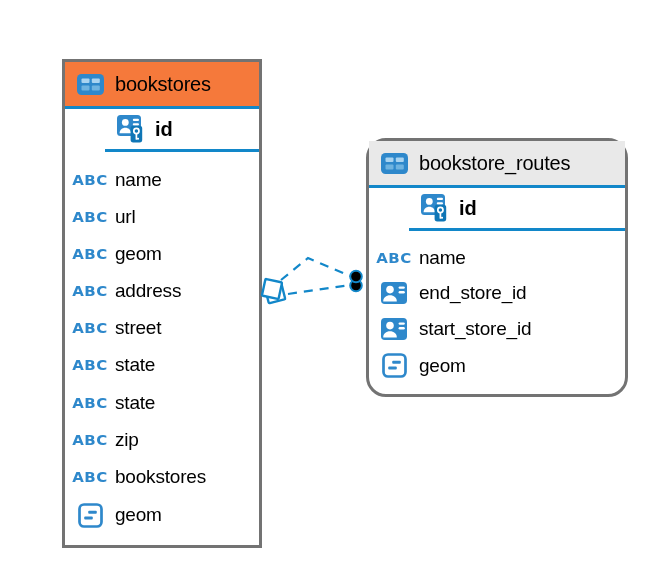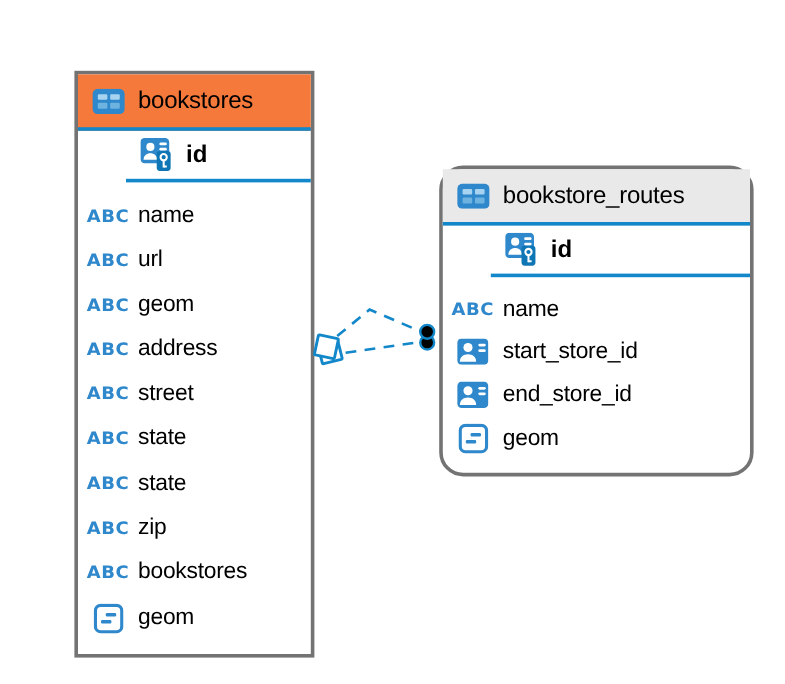--- a/index.html
+++ b/index.html
@@ -233,33 +233,33 @@
         <div class="col-row">
     <span class="icon-box">
             <svg width="26" height="22" viewBox="0 0 26 22">
     <rect x="0" y="0" width="26" height="22" rx="3.8" fill="#2E88CB"></rect>
     <circle cx="9" cy="7.6" r="3.8" fill="#ffffff"></circle>
     <path d="M 2.2 19.4 C 2.2 15.5 5.2 13.2 9 13.2 C 12.8 13.2 15.8 15.5 15.8 19.4 Z" fill="#ffffff"></path>
     <rect x="17.6" y="4.4" width="6.2" height="2.4" rx="1.2" fill="#ffffff"></rect>
     <rect x="17.6" y="9" width="6.2" height="2.4" rx="1.2" fill="#ffffff"></rect>
   </svg>
           </span>
-    <span class="clabel">start_store_id</span>
+    <span class="clabel">end_store_id</span>
   </div>
         <div class="col-row">
     <span class="icon-box">
             <svg width="26" height="22" viewBox="0 0 26 22">
     <rect x="0" y="0" width="26" height="22" rx="3.8" fill="#2E88CB"></rect>
     <circle cx="9" cy="7.6" r="3.8" fill="#ffffff"></circle>
     <path d="M 2.2 19.4 C 2.2 15.5 5.2 13.2 9 13.2 C 12.8 13.2 15.8 15.5 15.8 19.4 Z" fill="#ffffff"></path>
     <rect x="17.6" y="4.4" width="6.2" height="2.4" rx="1.2" fill="#ffffff"></rect>
     <rect x="17.6" y="9" width="6.2" height="2.4" rx="1.2" fill="#ffffff"></rect>
   </svg>
           </span>
-    <span class="clabel">end_store_id</span>
+    <span class="clabel">start_store_id</span>
   </div>
         <div class="col-row">
     <span class="icon-box">
             <svg width="25" height="25" viewBox="0 0 25 25">
     <rect x="1.5" y="1.5" width="22" height="22" rx="4.5" fill="none" stroke="#2E88CB" stroke-width="2.7"></rect>
     <rect x="10.2" y="7.8" width="8.6" height="3" rx="1" fill="#2E88CB"></rect>
     <rect x="6.2" y="13.6" width="8.6" height="3" rx="1" fill="#2E88CB"></rect>
   </svg>
           </span>
     <span class="clabel">geom</span>

